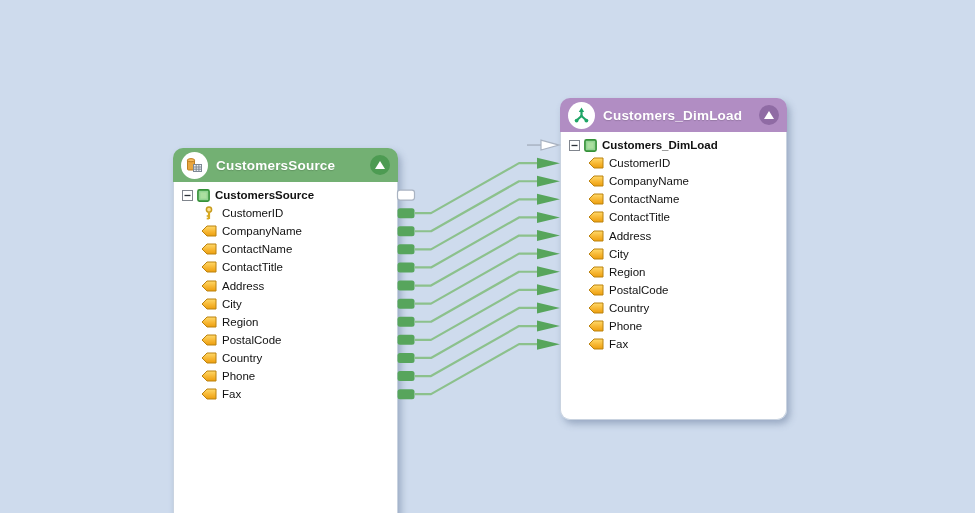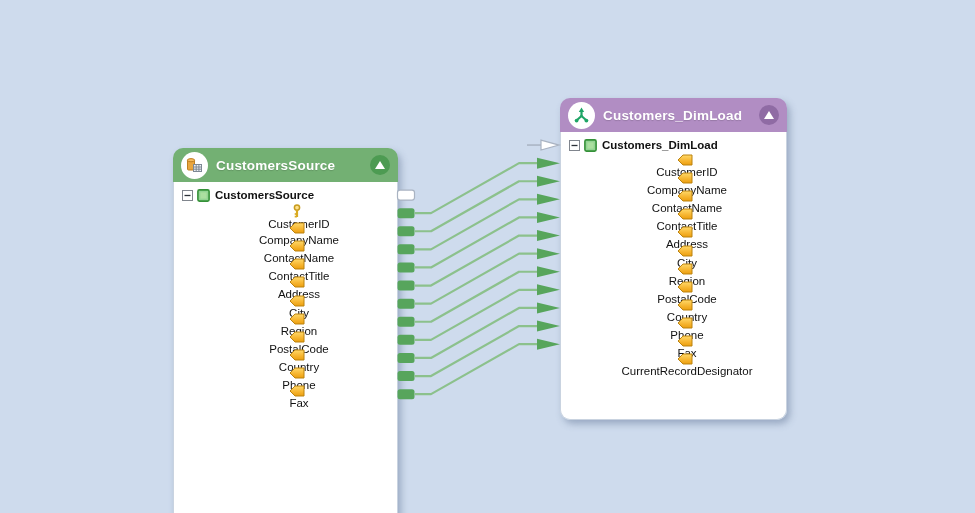--- a/index.html
+++ b/index.html
@@ -19,21 +19,21 @@
   .collapse-btn { margin-left:auto; width:20px; height:20px; border-radius:50%;
                   display:flex; align-items:center; justify-content:center; cursor:pointer; }
   .tri-up { width:0; height:0; border-left:5.5px solid transparent;
             border-right:5.5px solid transparent; border-bottom:8px solid #fff;
             margin-top:-1px; }
 
   .node-body { background:#fff; border-radius:0 0 10px 10px; padding-top:4px;
                border:1px solid #c9d3e0; border-top:none; height:calc(100% - 34px); }
   .trow { display:flex; align-items:center; height:18.1px; padding-left:8px;
           white-space:nowrap; cursor:default; }
-  .trow.tfield { padding-left:27px;flex-direction:column; }
+  .trow.tfield { padding-left:27px; }
   .ricon { display:flex; align-items:center; justify-content:center; flex:0 0 auto; }
   .ricon.exp { margin-right:4px; }
   .ricon.main { margin-right:5px; }
   .rlabel { font-size:11.5px; color:#111; }
   .troot .rlabel { font-weight:bold; font-size:11.5px; }
 
   #wires { position:absolute; left:0; top:0; pointer-events:none; }
 </style>
 </head>
 <body>
@@ -428,35 +428,20 @@
                 <linearGradient id="fg" x1="0" y1="0" x2="0" y2="1">
                   <stop offset="0" stop-color="#ffd96a"></stop>
                   <stop offset="0.55" stop-color="#f7b733"></stop>
                   <stop offset="1" stop-color="#ec9e0e"></stop>
                 </linearGradient>
               </defs>
               <polygon points="1,6 6,1 15,1 15,11 6,11" fill="url(#fg)" stroke="#bb820f" stroke-width="1" stroke-linejoin="round"></polygon>
             </svg>
           </span>
           <span class="rlabel">Fax</span>
-        </div>
-        <div class="trow tfield">
-          <span class="ricon main">
-            <svg width="16" height="12" viewBox="0 0 16 12">
-              <defs>
-                <linearGradient id="fg" x1="0" y1="0" x2="0" y2="1">
-                  <stop offset="0" stop-color="#ffd96a"></stop>
-                  <stop offset="0.55" stop-color="#f7b733"></stop>
-                  <stop offset="1" stop-color="#ec9e0e"></stop>
-                </linearGradient>
-              </defs>
-              <polygon points="1,6 6,1 15,1 15,11 6,11" fill="url(#fg)" stroke="#bb820f" stroke-width="1" stroke-linejoin="round"></polygon>
-            </svg>
-          </span>
-          <span class="rlabel">CurrentRecordDesignator</span>
         </div>
       </div>
   </div>
 
   <svg id="wires" width="975" height="513">
       <rect x="397.5" y="190.05" width="17" height="10" rx="2.5" fill="#ffffff" stroke="#a9b3c2" stroke-width="1.2"></rect>
       <line x1="527" y1="145.05" x2="541" y2="145.05" stroke="#a9b3c2" stroke-width="1.5"></line>
       <polygon points="541,140.05 559,145.05 541,150.05" fill="#ffffff" stroke="#a9b3c2" stroke-width="1.2"></polygon>
       <rect x="397.5" y="208.15" width="17" height="10" rx="2.5" fill="#57a55c"></rect>
       <path d="M 414.5 213.15 L 431 213.15 L 519 163.15 L 537 163.15" fill="none" stroke="#8cc18c" stroke-width="2.2" stroke-linejoin="round"></path>

